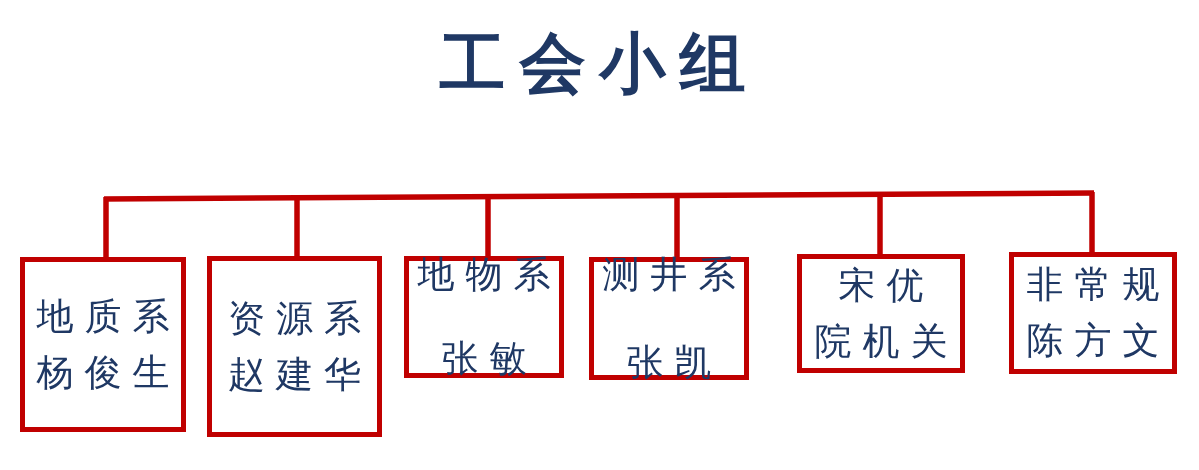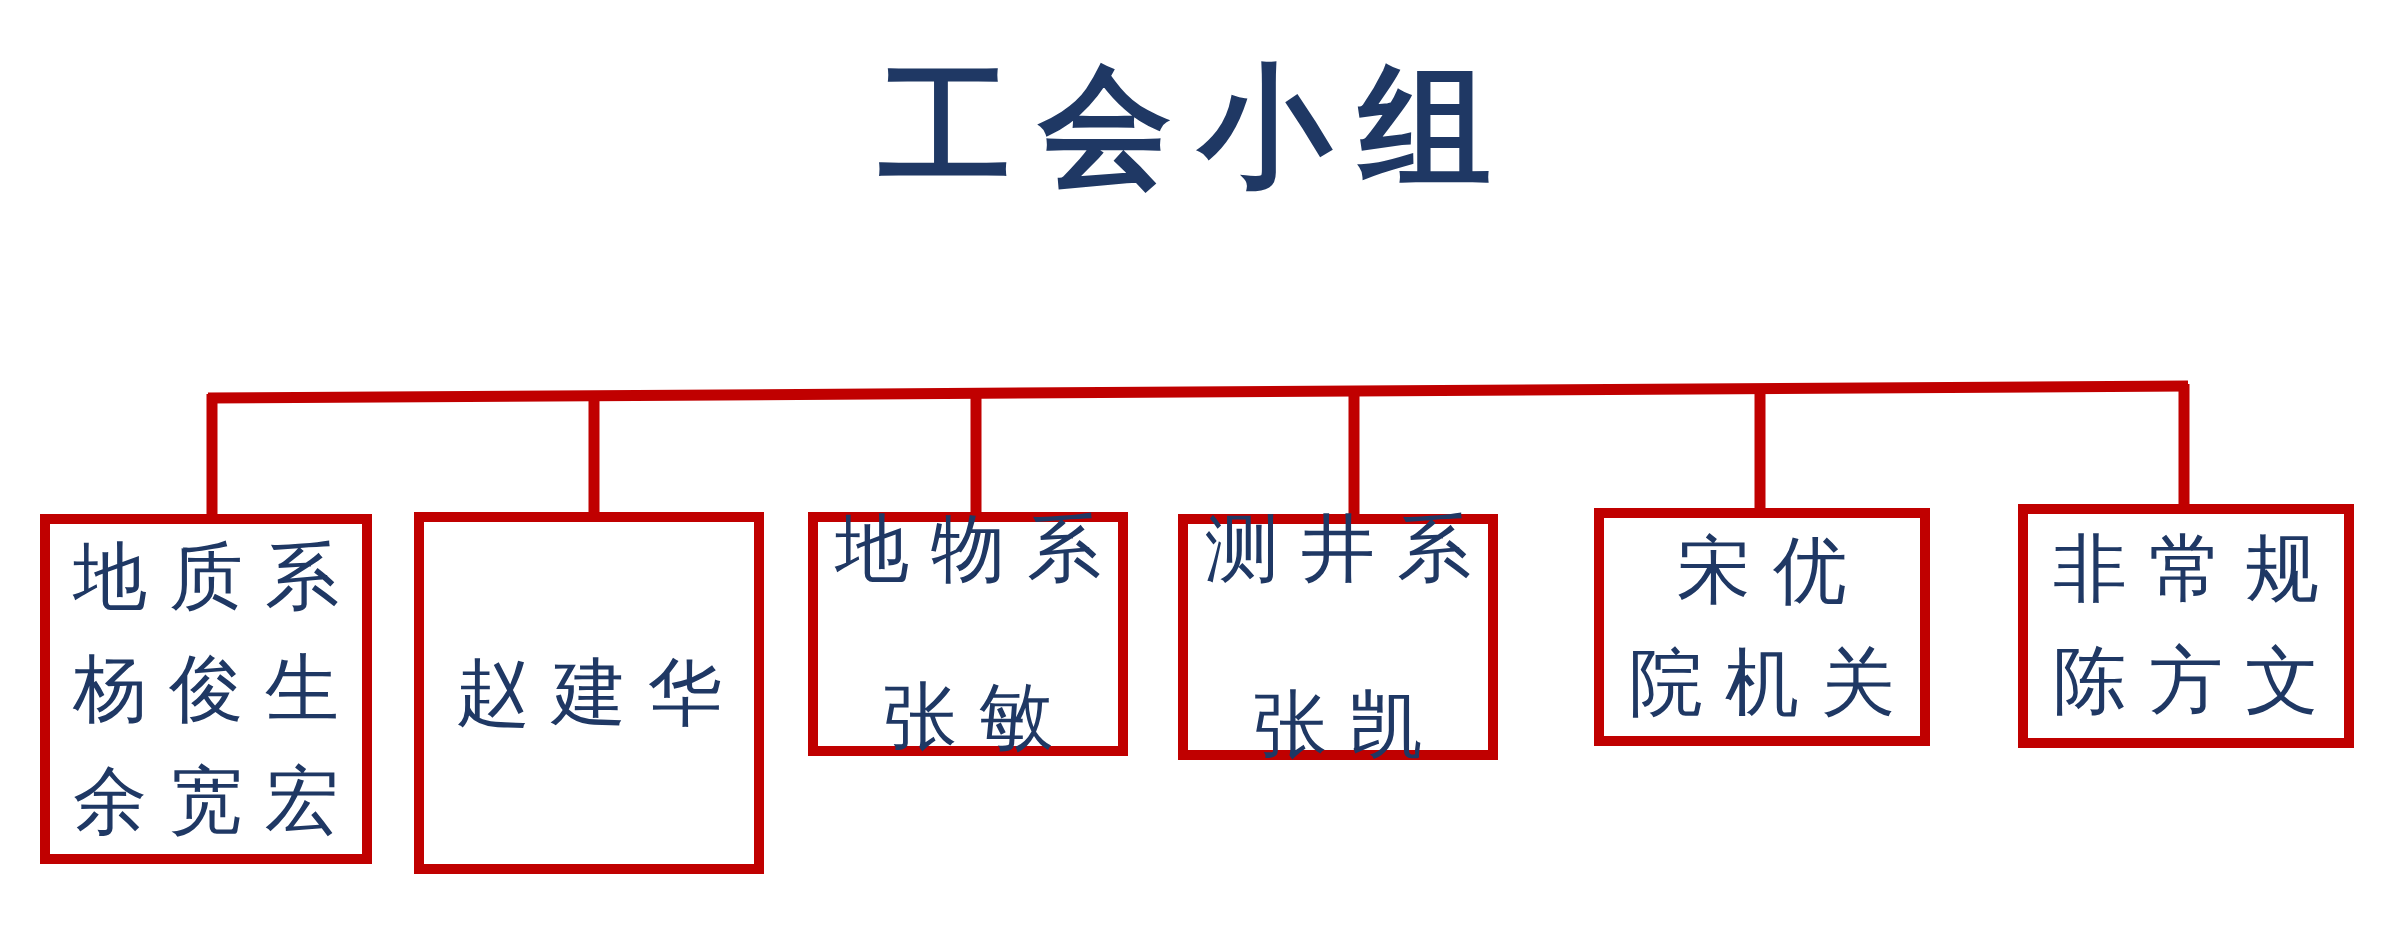--- a/index.html
+++ b/index.html
@@ -81,24 +81,24 @@
     <path d="M297 196 V259"></path>
     <path d="M488 196 V259"></path>
     <path d="M677 195 V260"></path>
     <path d="M880 194 V257"></path>
     <path d="M1092 192 V255"></path>
   </svg>
 
   <div class="group-box b1">
     <div class="line">地质系</div>
     <div class="line">杨俊生</div>
-    <div class="line">余宽宏</div>
   </div>
 
   <div class="group-box b2">
+    <div class="line">资源系</div>
     <div class="line">赵建华</div>
   </div>
 
   <div class="group-box b3">
     <div class="line">地物系</div>
     <div class="line">张敏</div>
   </div>
 
   <div class="group-box b4">
     <div class="line">测井系</div>

